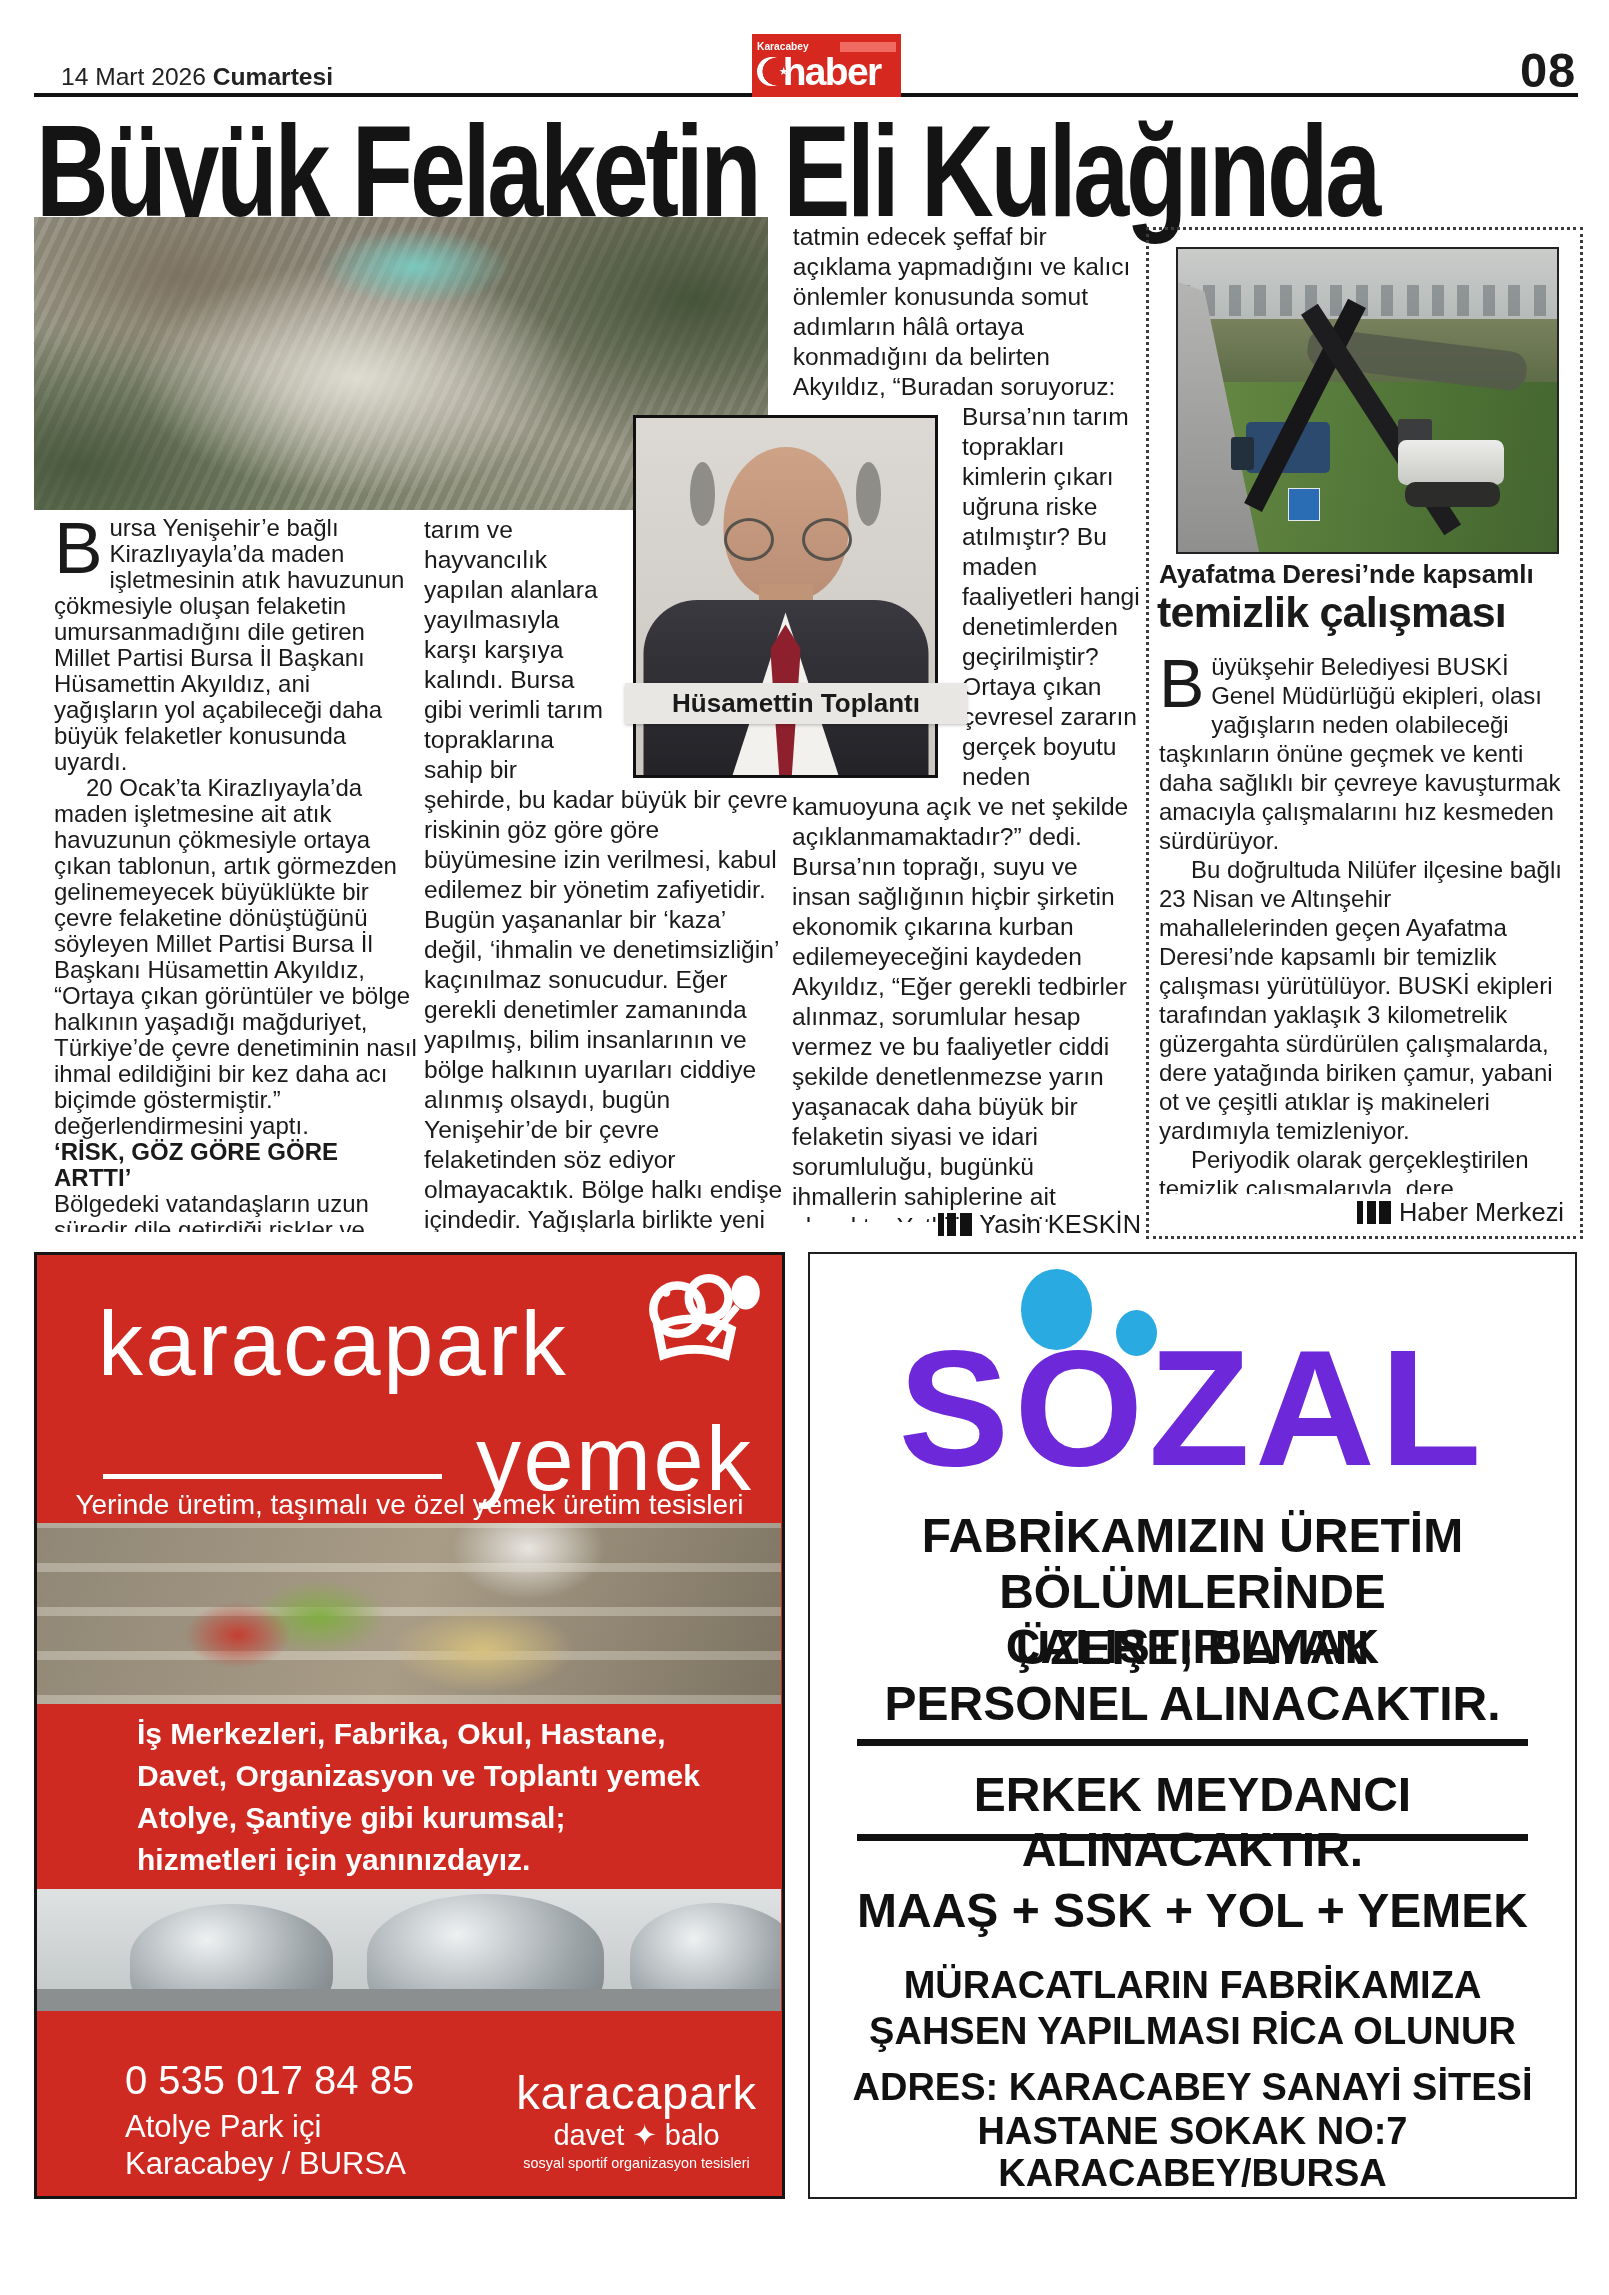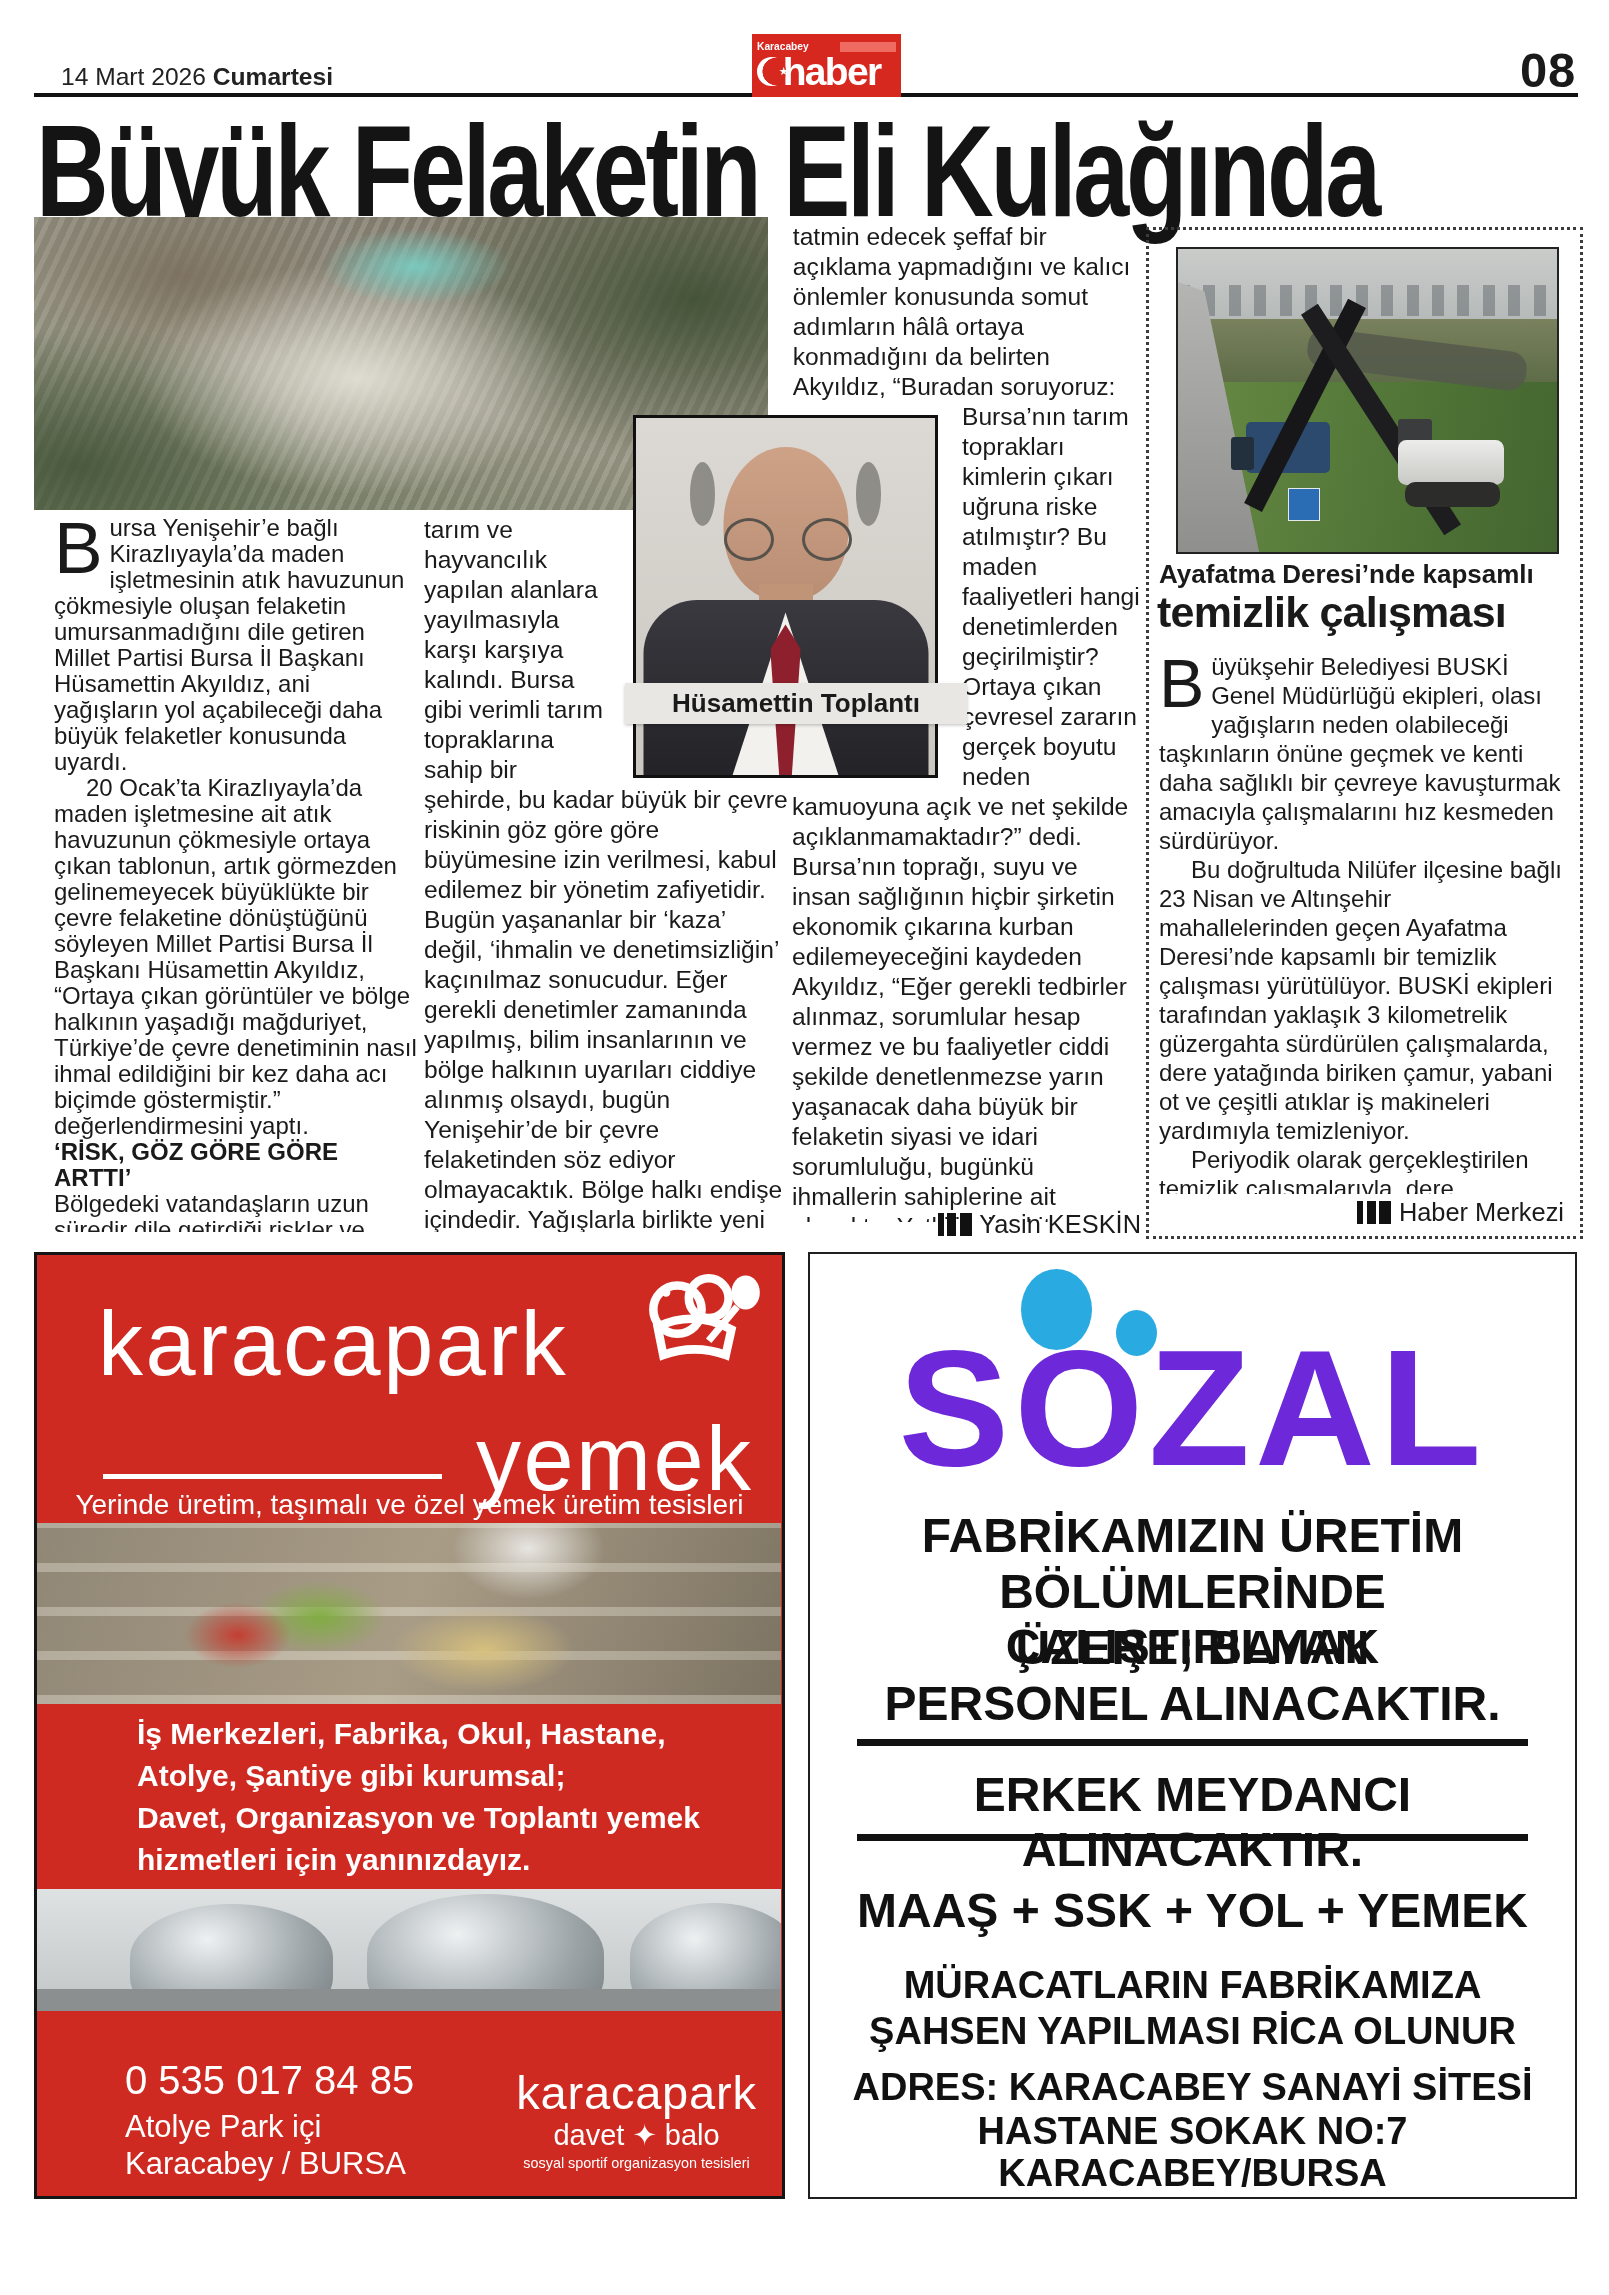--- a/index.html
+++ b/index.html
@@ -270,22 +270,22 @@
       <ellipse cx="86" cy="18" rx="10" ry="12" fill="#fff"></ellipse>
       <line x1="80" y1="28" x2="60" y2="52" stroke="#fff" stroke-width="5"></line>
       <circle cx="30" cy="18" r="3" fill="#fff"></circle>
     </svg>
     <div class="kp-yemek">yemek</div>
     <div class="kp-line"></div>
     <div class="kp-tagline">Yerinde üretim, taşımalı ve özel yemek üretim tesisleri</div>
     <div class="kp-photo1"></div>
     <div class="kp-body">
       <div>İş Merkezleri, Fabrika, Okul, Hastane,</div>
+      <div>Davet, Organizasyon ve Toplantı yemek</div>
       <div>Atolye, Şantiye gibi kurumsal;</div>
-      <div>Davet, Organizasyon ve Toplantı yemek</div>
       <div>hizmetleri için yanınızdayız.</div>
     </div>
     <div class="kp-photo2">
       <div class="kp-pot kp-pot1"></div>
       <div class="kp-pot kp-pot2"></div>
       <div class="kp-pot kp-pot3"></div>
       <div class="kp-floor"></div>
     </div>
     <div class="kp-phone">0 535 017 84 85</div>
     <div class="kp-addr1">Atolye Park içi</div>

